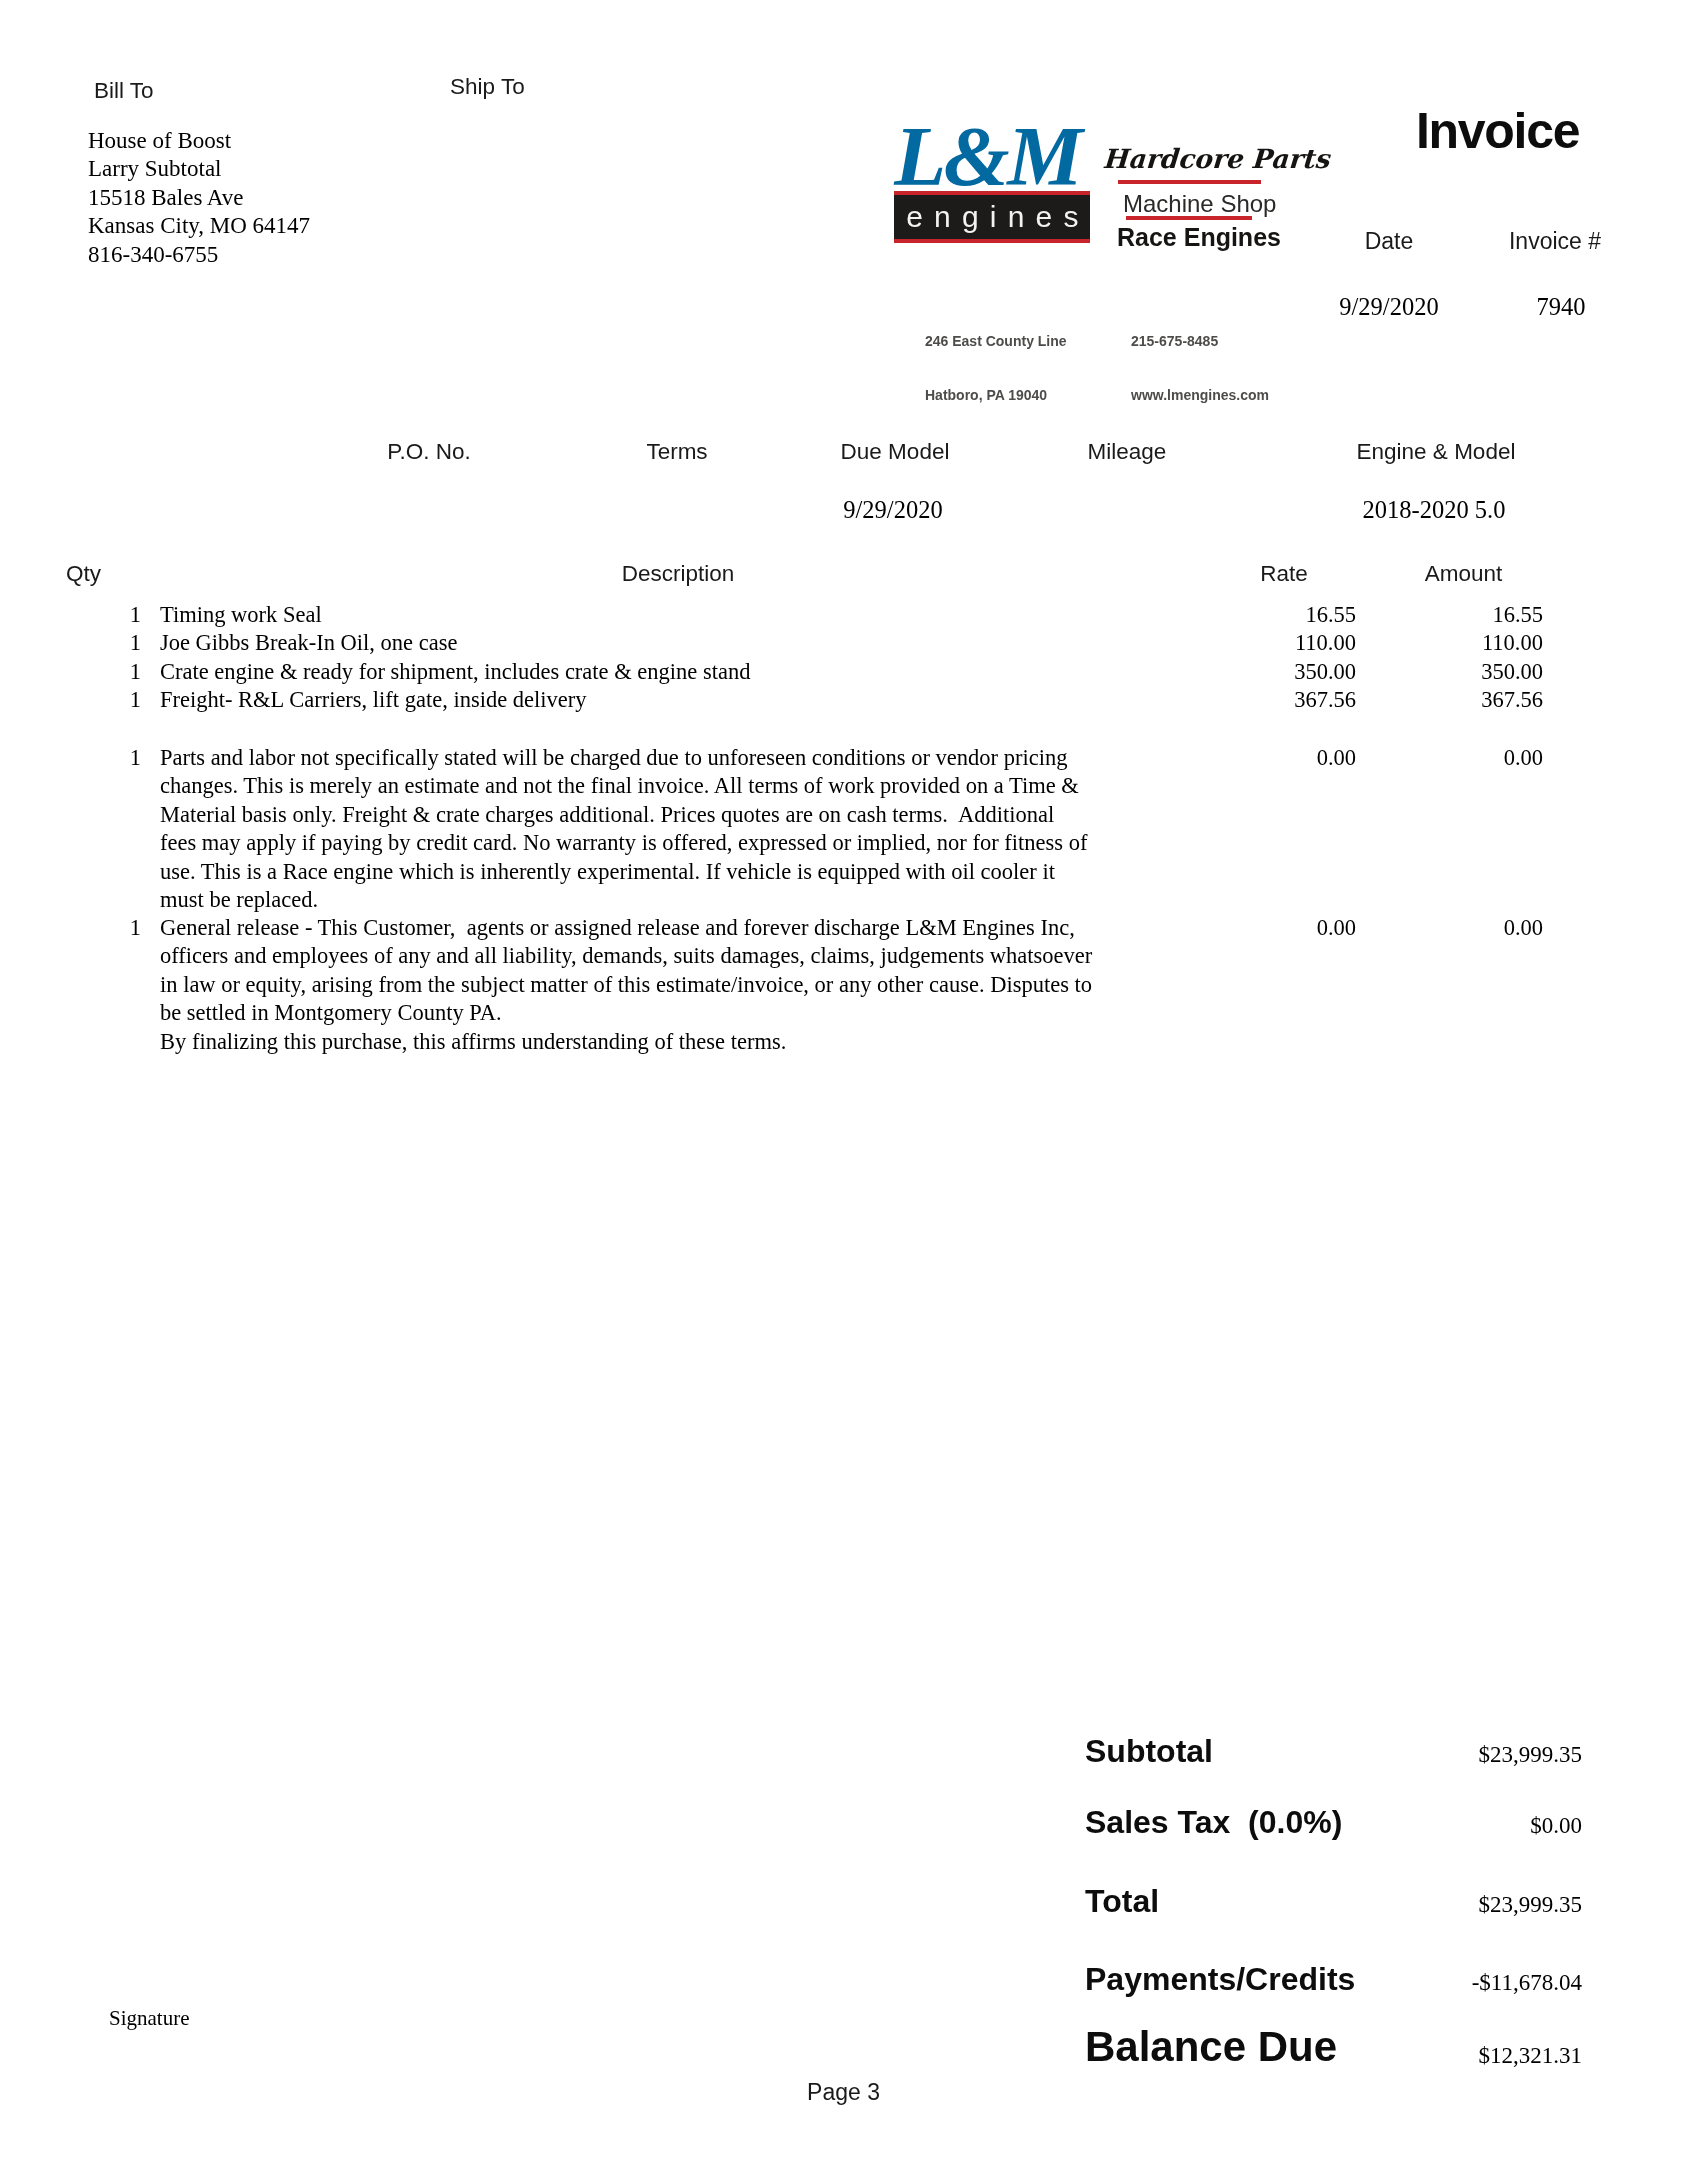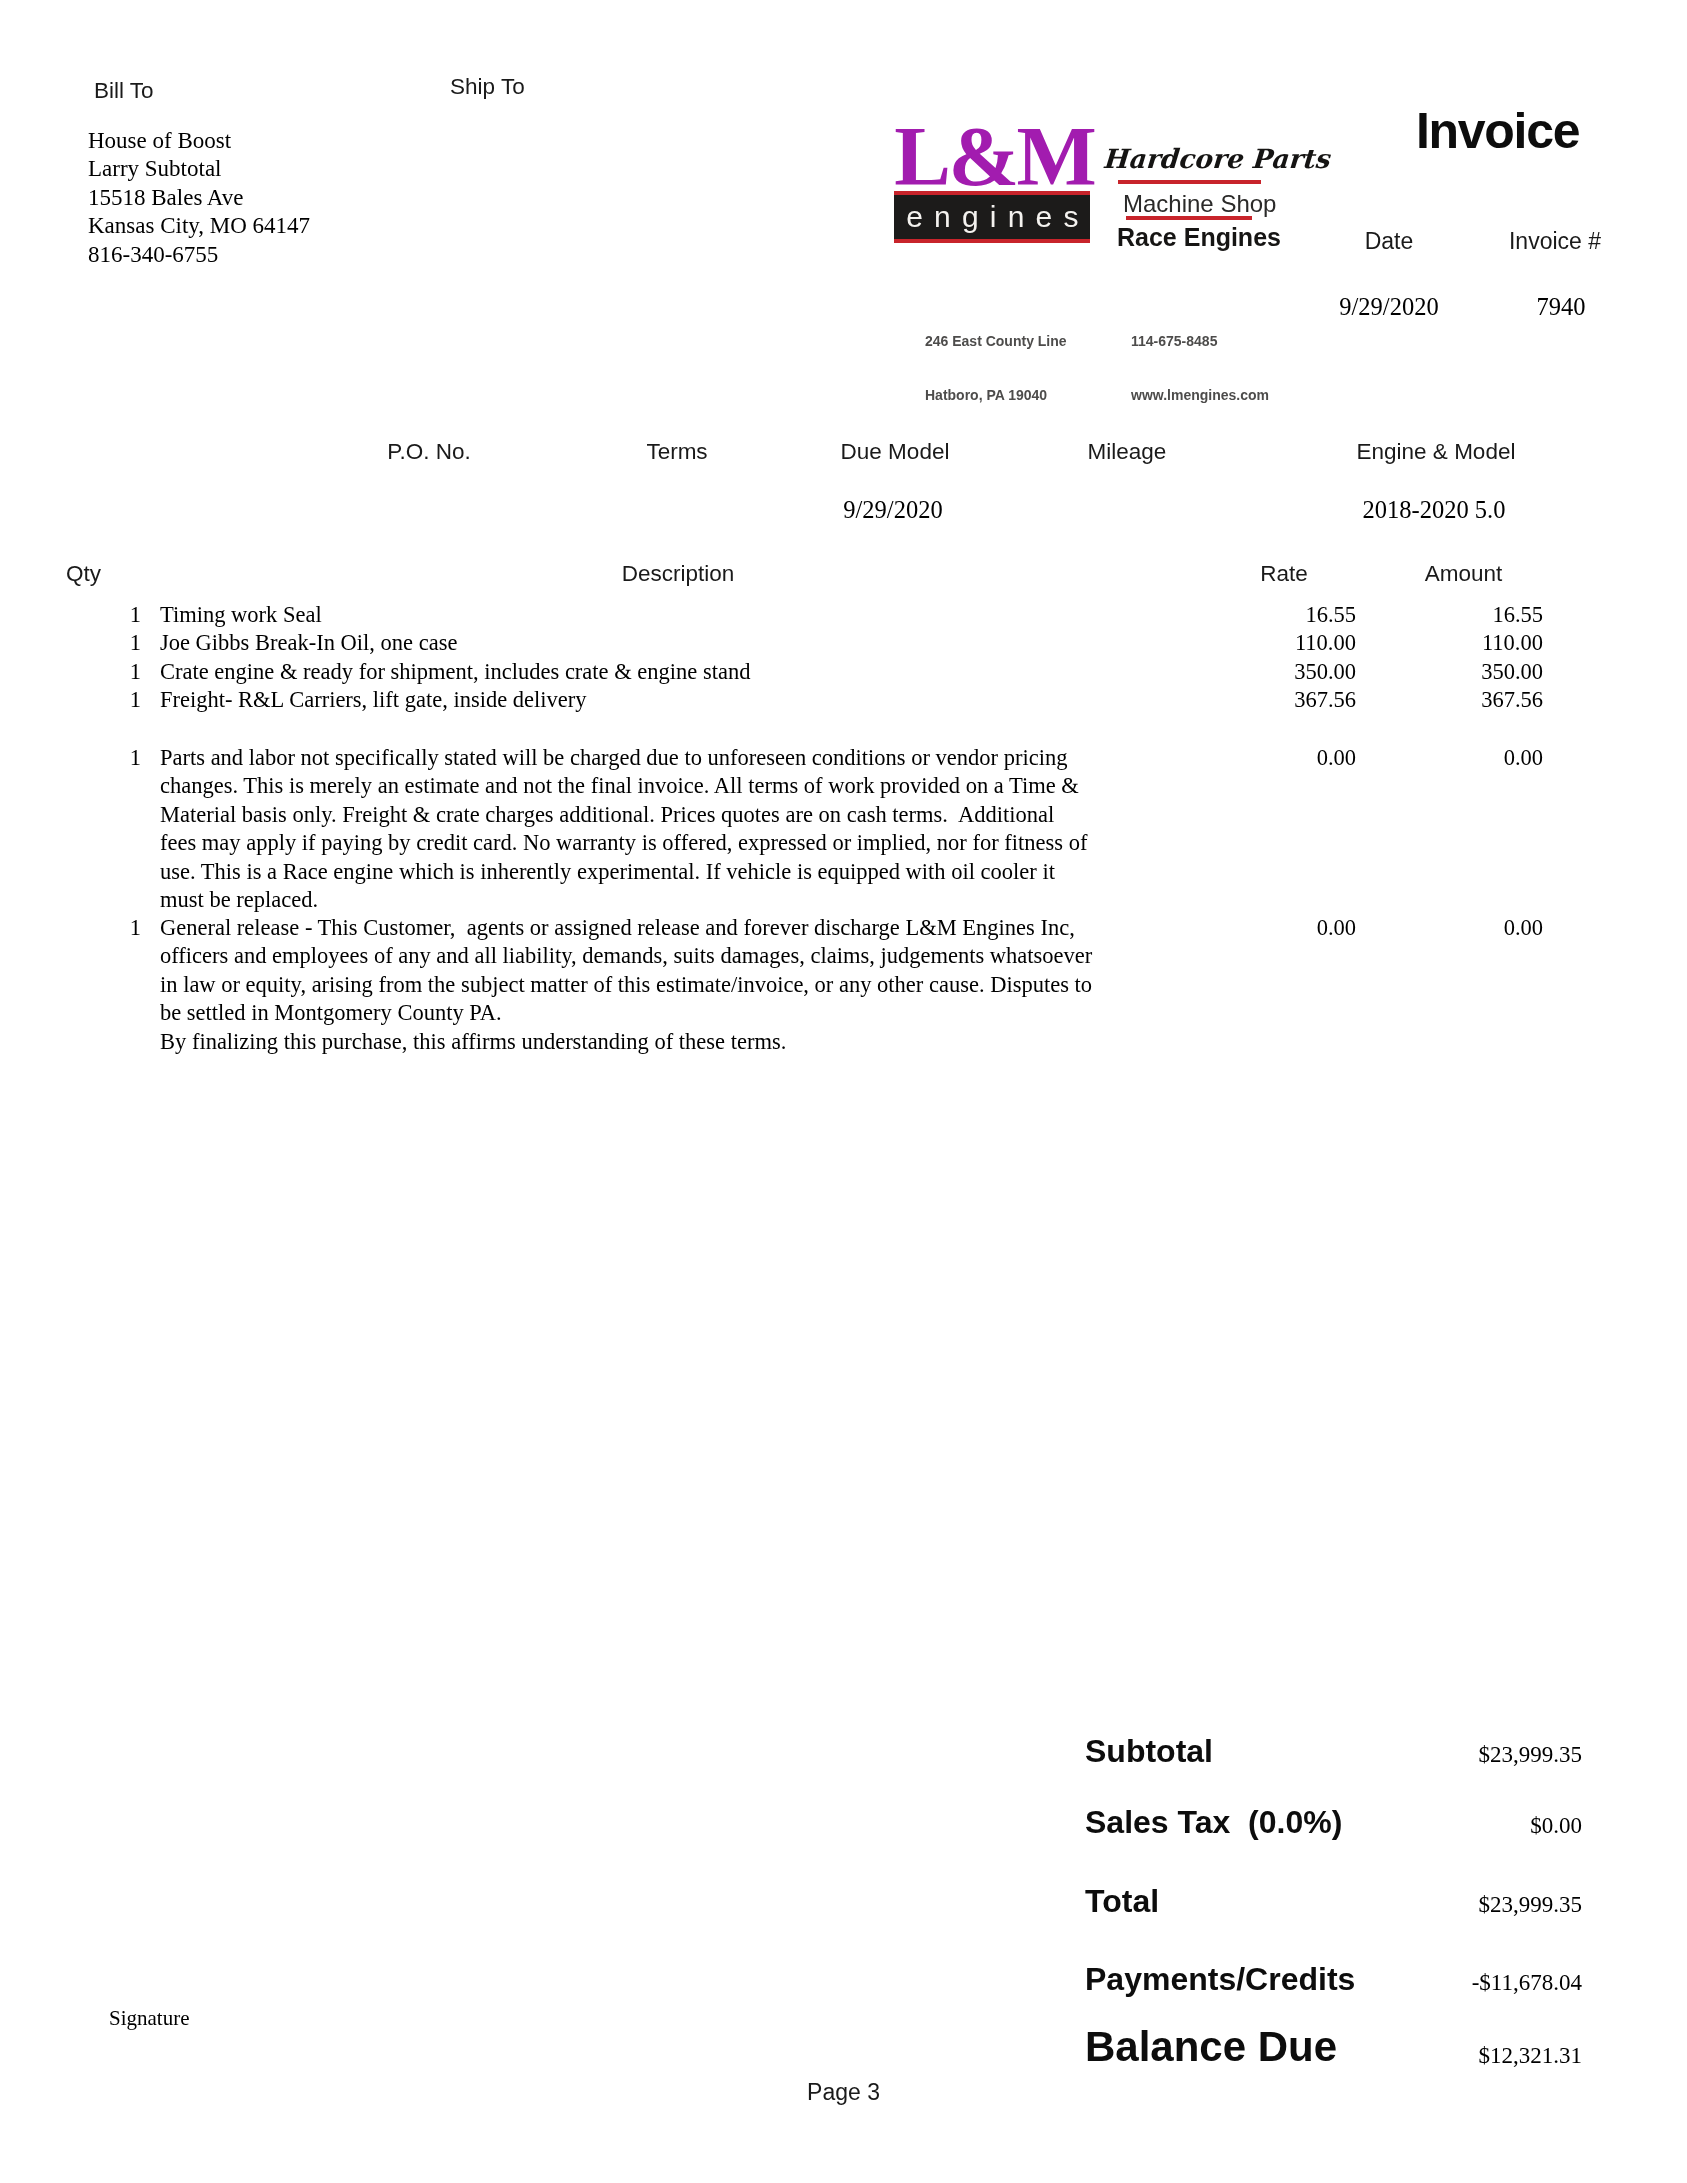--- a/index.html
+++ b/index.html
@@ -16,22 +16,22 @@
 
   
   .section-label { font-family: "Liberation Sans", sans-serif; font-size: 22.5px; color: #1a1a1a; }
 
   
   .addr { font-size: 23px; line-height: 28.4px; color: #000; margin-left: 19px; }
 
   
   .logo-lm {
     font-family: "Liberation Serif", serif;
-    font-weight: bold; 
-    font-size: 85px; line-height: 1; letter-spacing: -2.6px; color: #a21caf;
+    font-weight: bold; font-style: italic;
+    font-size: 85px; line-height: 1; letter-spacing: -2.6px; color: #0369a1;
   }
   .engines-bar {
     background: #1c1b1a;
     border-top: 4.6px solid #c8242b;
     border-bottom: 4.6px solid #c8242b;
     display: flex; align-items: center; justify-content: center;
   }
   .engines-text {
     font-family: "Liberation Sans", sans-serif;
     color: #f4f2ef; font-size: 30px; letter-spacing: 11.2px; text-indent: 11.2px;
@@ -104,21 +104,21 @@
     <div class="abs red-rule" style="left:225px; top:71px; width:143px;"></div>
     <div class="abs tagline-mid" style="left:230px; top:81px;">Machine Shop</div>
     <div class="abs red-rule" style="left:233px; top:107px; width:126px;"></div>
     <div class="abs tagline-bold" style="left:224px; top:114px;">Race Engines</div>
 
     <div class="abs logo-addr" style="left:32px; top:187px;">
       <div>246 East County Line</div>
       <div>Hatboro, PA 19040</div>
     </div>
     <div class="abs logo-addr" style="left:238px; top:187px;">
-      <div>114-675-8485</div>
+      <div>215-675-8485</div>
       <div>www.lmengines.com</div>
     </div>
   </div>
 
   <div class="abs invoice-title" style="left:1416px; top:106px;">Invoice</div>
   <div class="abs meta-label" style="left:1336px; top:228px; width:106px; text-align:center;">Date</div>
   <div class="abs meta-label" style="left:1489px; top:228px; width:132px; text-align:center;">Invoice #</div>
   <div class="abs meta-value" style="left:1323px; top:293px; width:132px;">9/29/2020</div>
   <div class="abs meta-value" style="left:1495px; top:293px; width:132px;">7940</div>
 

